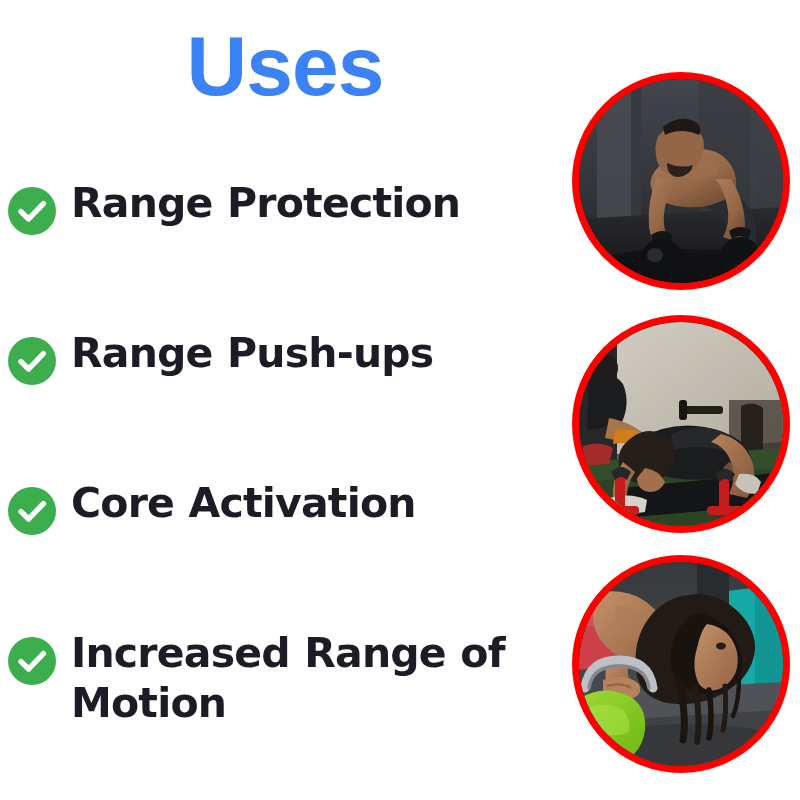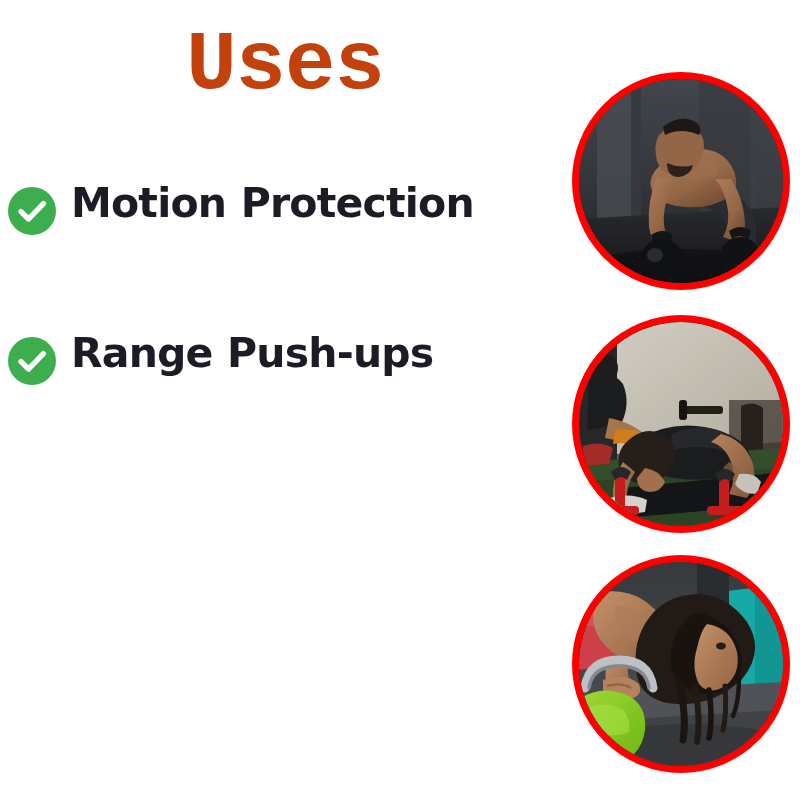--- a/index.html
+++ b/index.html
@@ -16,26 +16,26 @@
     -webkit-font-smoothing: antialiased;
   }
 
   
   .title {
     position: absolute;
     left: 0;
     top: 24px;
     width: 570px;
     text-align: center;
-    font-family: Liberation Mono, monospace;
+    font-family: Liberation Sans, sans-serif;
     font-weight: bold;
     font-size: 84px;
     line-height: 1;
     letter-spacing: -1px;
-    color: #c2410c;
+    color: #3b82f6;
     white-space: nowrap;
     user-select: none;
   }
 
   
   .benefits {
     position: absolute;
     left: 8px;
     top: 178px;
     width: 540px;
@@ -99,32 +99,46 @@
 
 <div class="title">Uses</div>
 
 <div class="benefits">
 
   <div class="benefit-row">
     <svg class="check-icon" viewBox="0 0 48 48">
       <circle cx="24" cy="24" r="24" fill="#3cae4e"></circle>
       <path d="M13 24.6 L20.6 32 L35.4 16.6" fill="none" stroke="#ffffff" stroke-width="5.4" stroke-linecap="round" stroke-linejoin="round"></path>
     </svg>
-    <div class="benefit-label">Motion Protection</div>
+    <div class="benefit-label">Range Protection</div>
   </div>
 
   <div class="benefit-row">
     <svg class="check-icon" viewBox="0 0 48 48">
       <circle cx="24" cy="24" r="24" fill="#3cae4e"></circle>
       <path d="M13 24.6 L20.6 32 L35.4 16.6" fill="none" stroke="#ffffff" stroke-width="5.4" stroke-linecap="round" stroke-linejoin="round"></path>
     </svg>
     <div class="benefit-label">Range Push-ups</div>
   </div>
 
-
+  <div class="benefit-row">
+    <svg class="check-icon" viewBox="0 0 48 48">
+      <circle cx="24" cy="24" r="24" fill="#3cae4e"></circle>
+      <path d="M13 24.6 L20.6 32 L35.4 16.6" fill="none" stroke="#ffffff" stroke-width="5.4" stroke-linecap="round" stroke-linejoin="round"></path>
+    </svg>
+    <div class="benefit-label">Core Activation</div>
+  </div>
+
+  <div class="benefit-row">
+    <svg class="check-icon" viewBox="0 0 48 48">
+      <circle cx="24" cy="24" r="24" fill="#3cae4e"></circle>
+      <path d="M13 24.6 L20.6 32 L35.4 16.6" fill="none" stroke="#ffffff" stroke-width="5.4" stroke-linecap="round" stroke-linejoin="round"></path>
+    </svg>
+    <div class="benefit-label">Increased Range of Motion</div>
+  </div>
 
 </div>
 
 <div class="photo-col">
 
   <div class="photo-circle photo-1">
     <div class="photo-inner">
       <svg viewBox="0 0 204 204" preserveAspectRatio="xMidYMid slice" aria-hidden="true">
         <defs>
           <linearGradient id="p1bg" x1="0" y1="0" x2="0" y2="1">

